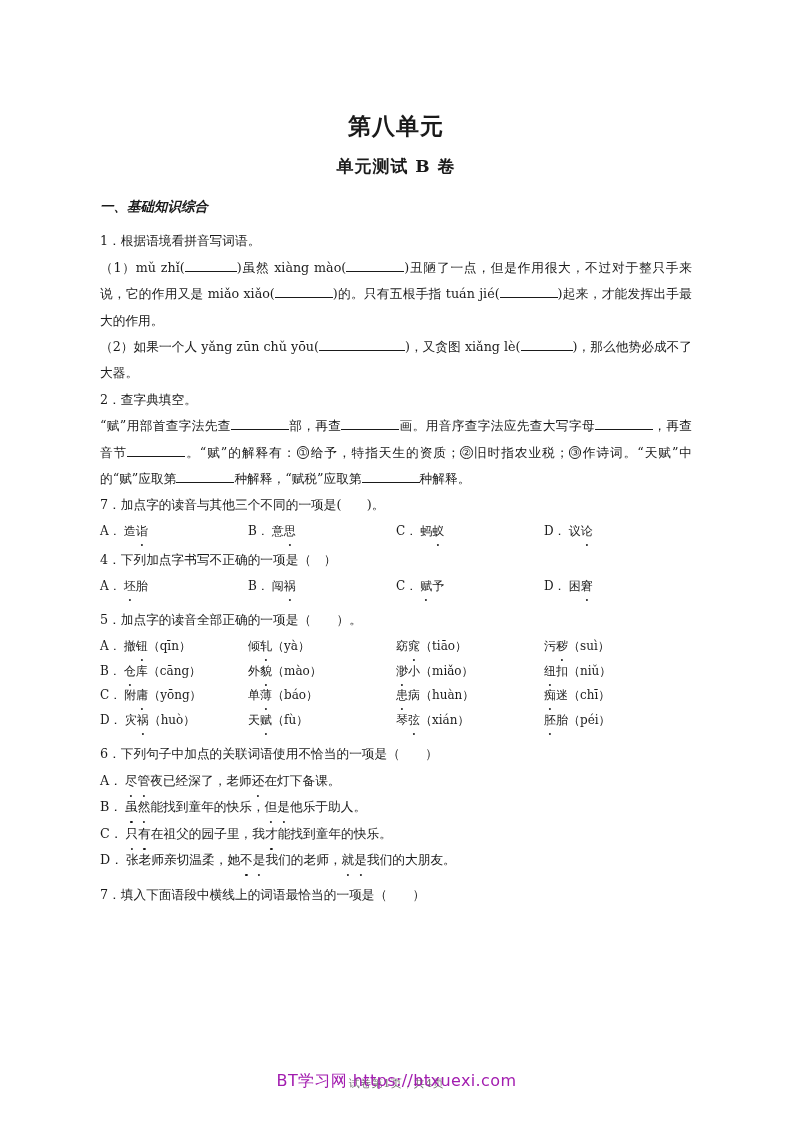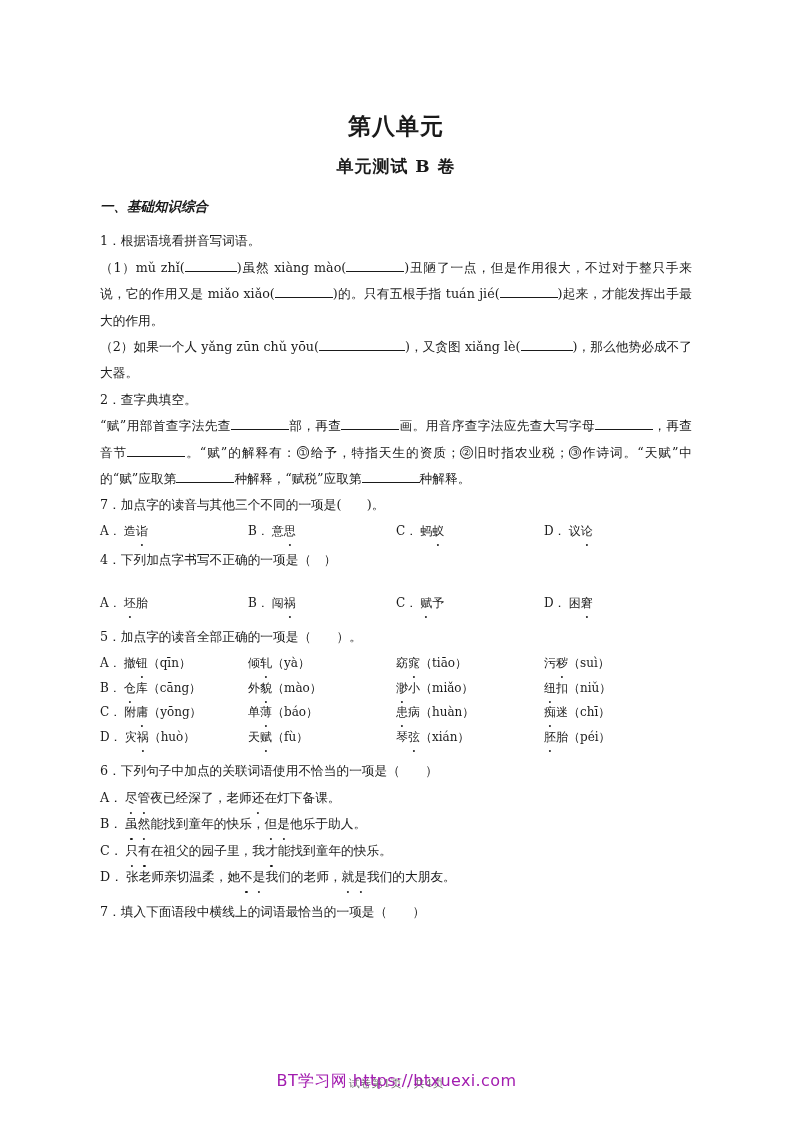--- a/index.html
+++ b/index.html
@@ -84,21 +84,21 @@
   }
 
   
   .opt-row {
     display: flex;
     font-size: 12px;
     line-height: 2.05;
     margin: 0;
   }
   .opt-row.q3 > .opt { width: 25%; }
-  .opt-row.q4 > .opt { width: 25%; margin-top: 17px; }
+  .opt-row.q4 > .opt { width: 25%; }
   .opt-row.q5 > .opt { width: 25%; }
   .opt {
     white-space: nowrap;
   }
   .opt-label { margin-right: 3px; }
 
   .opt-line {
     font-size: 12.7px;
     line-height: 2.08;
     margin: 0;

